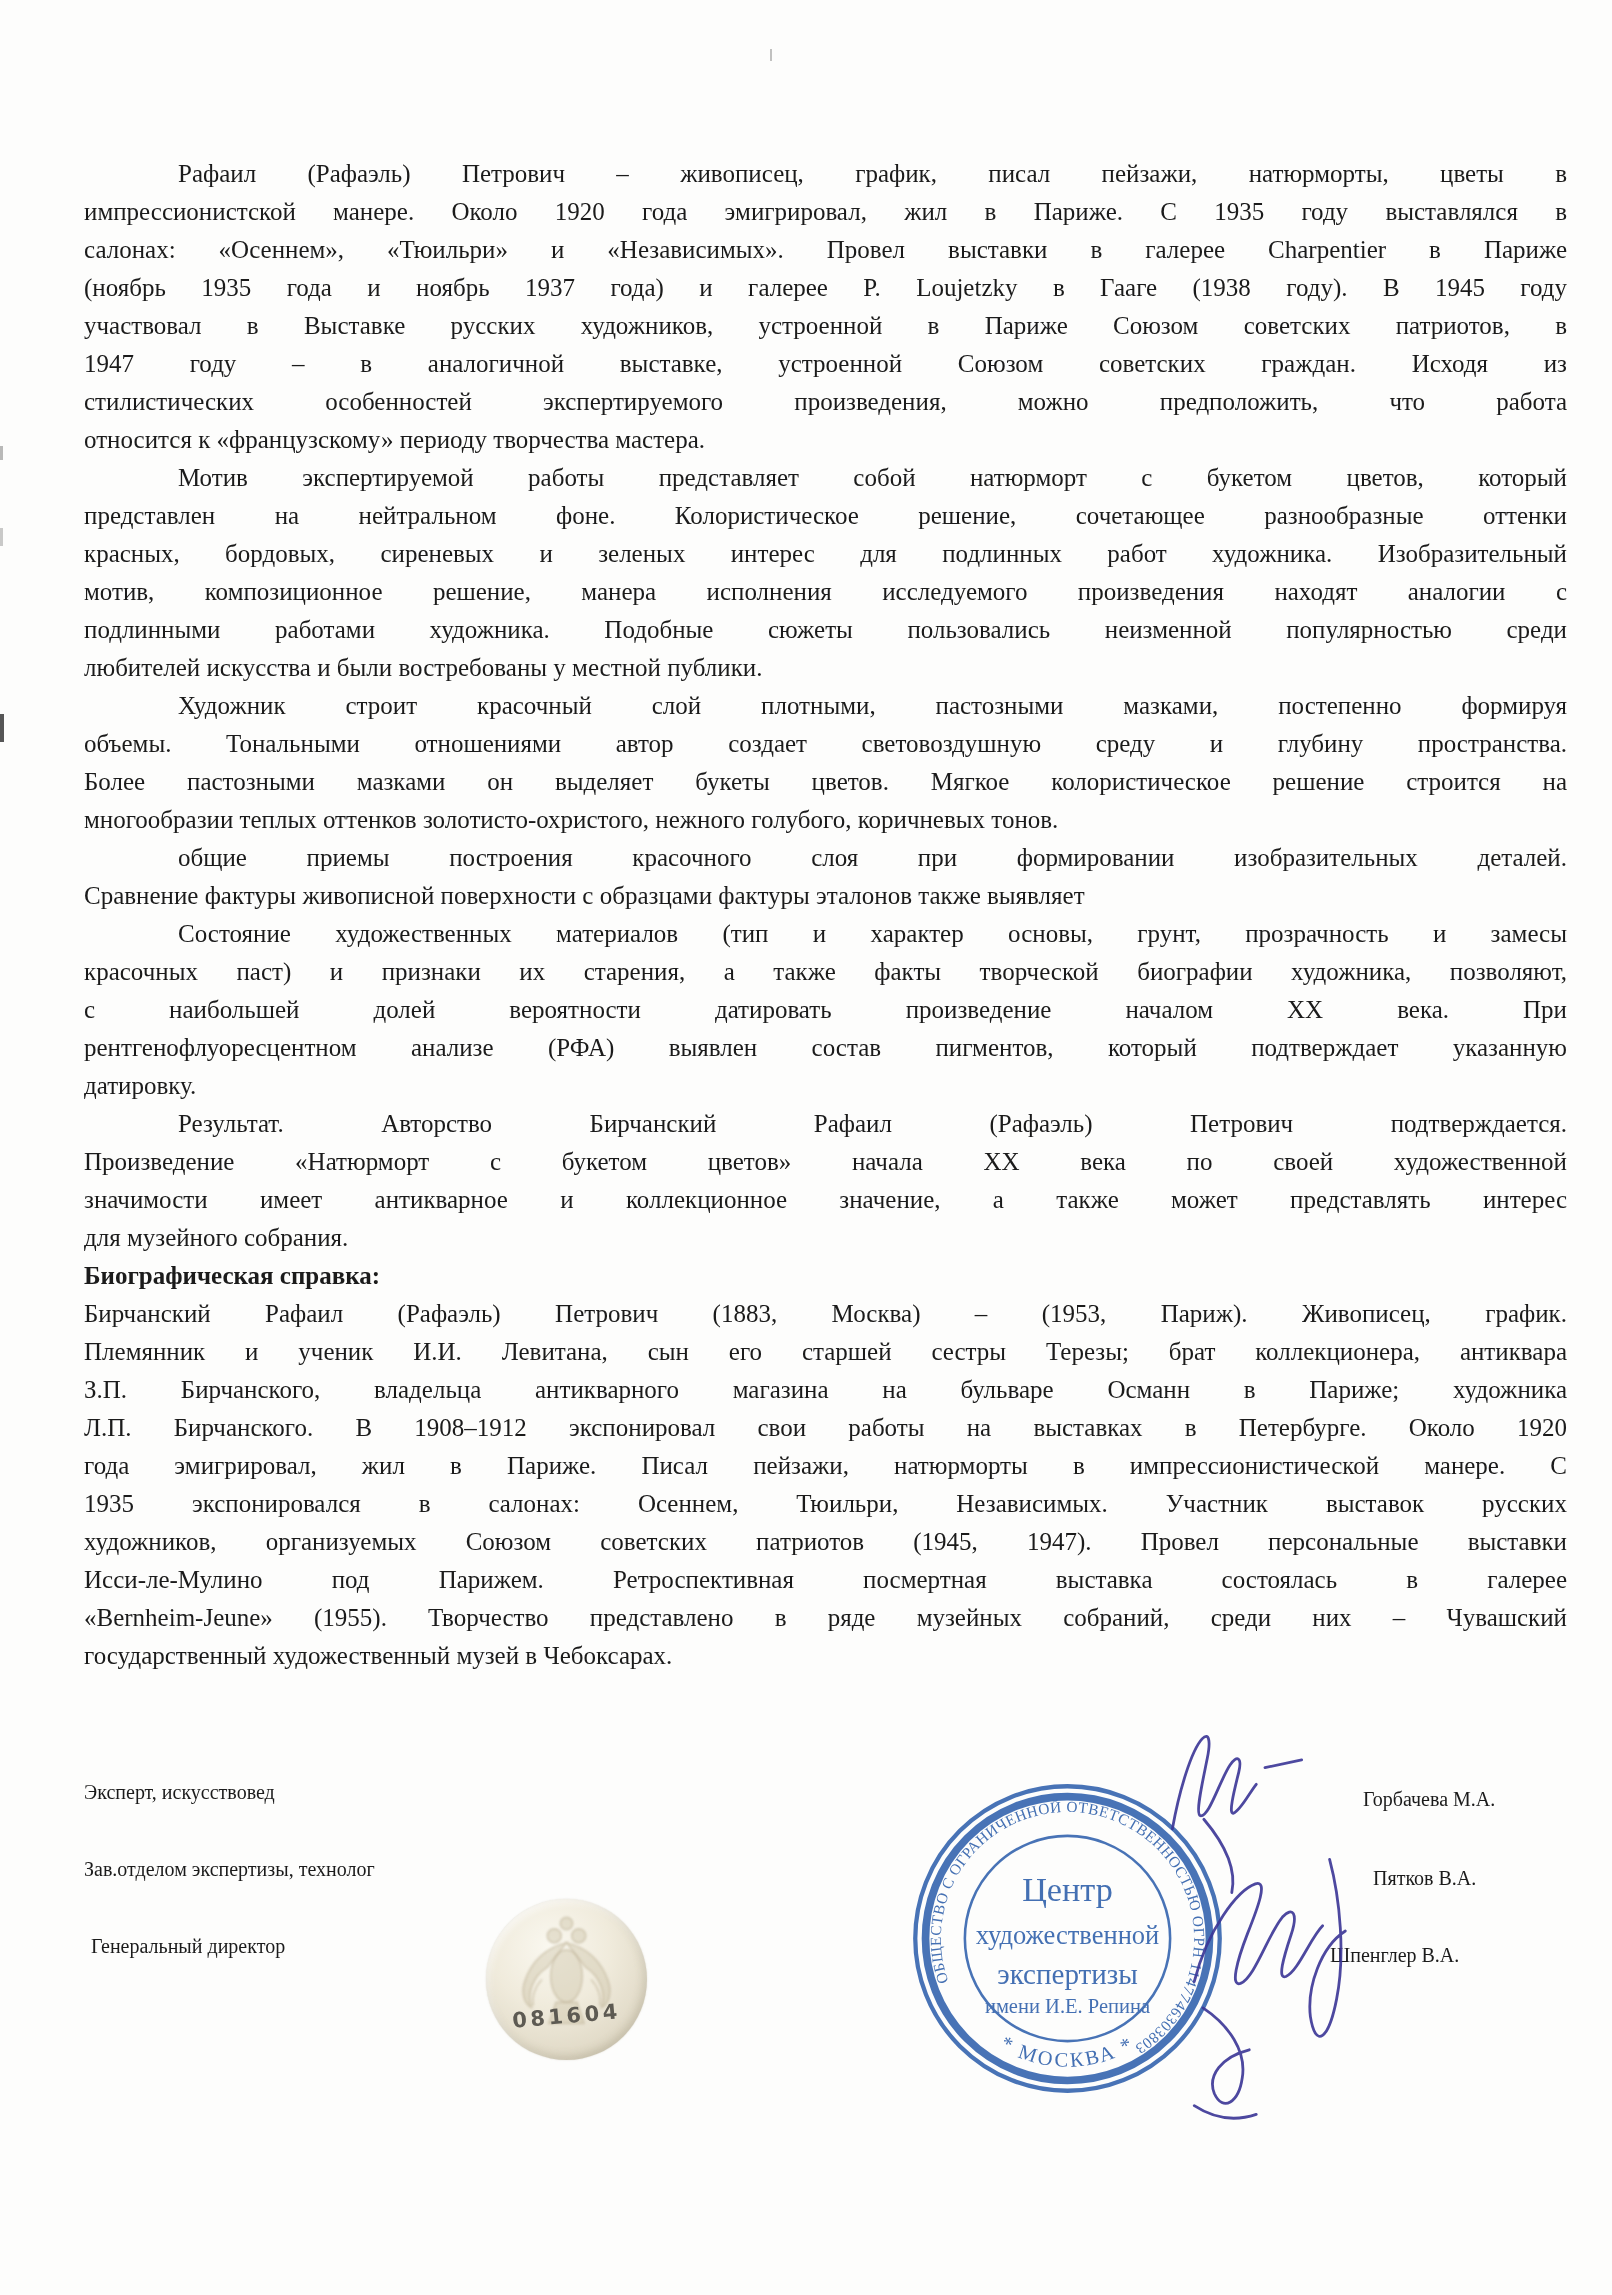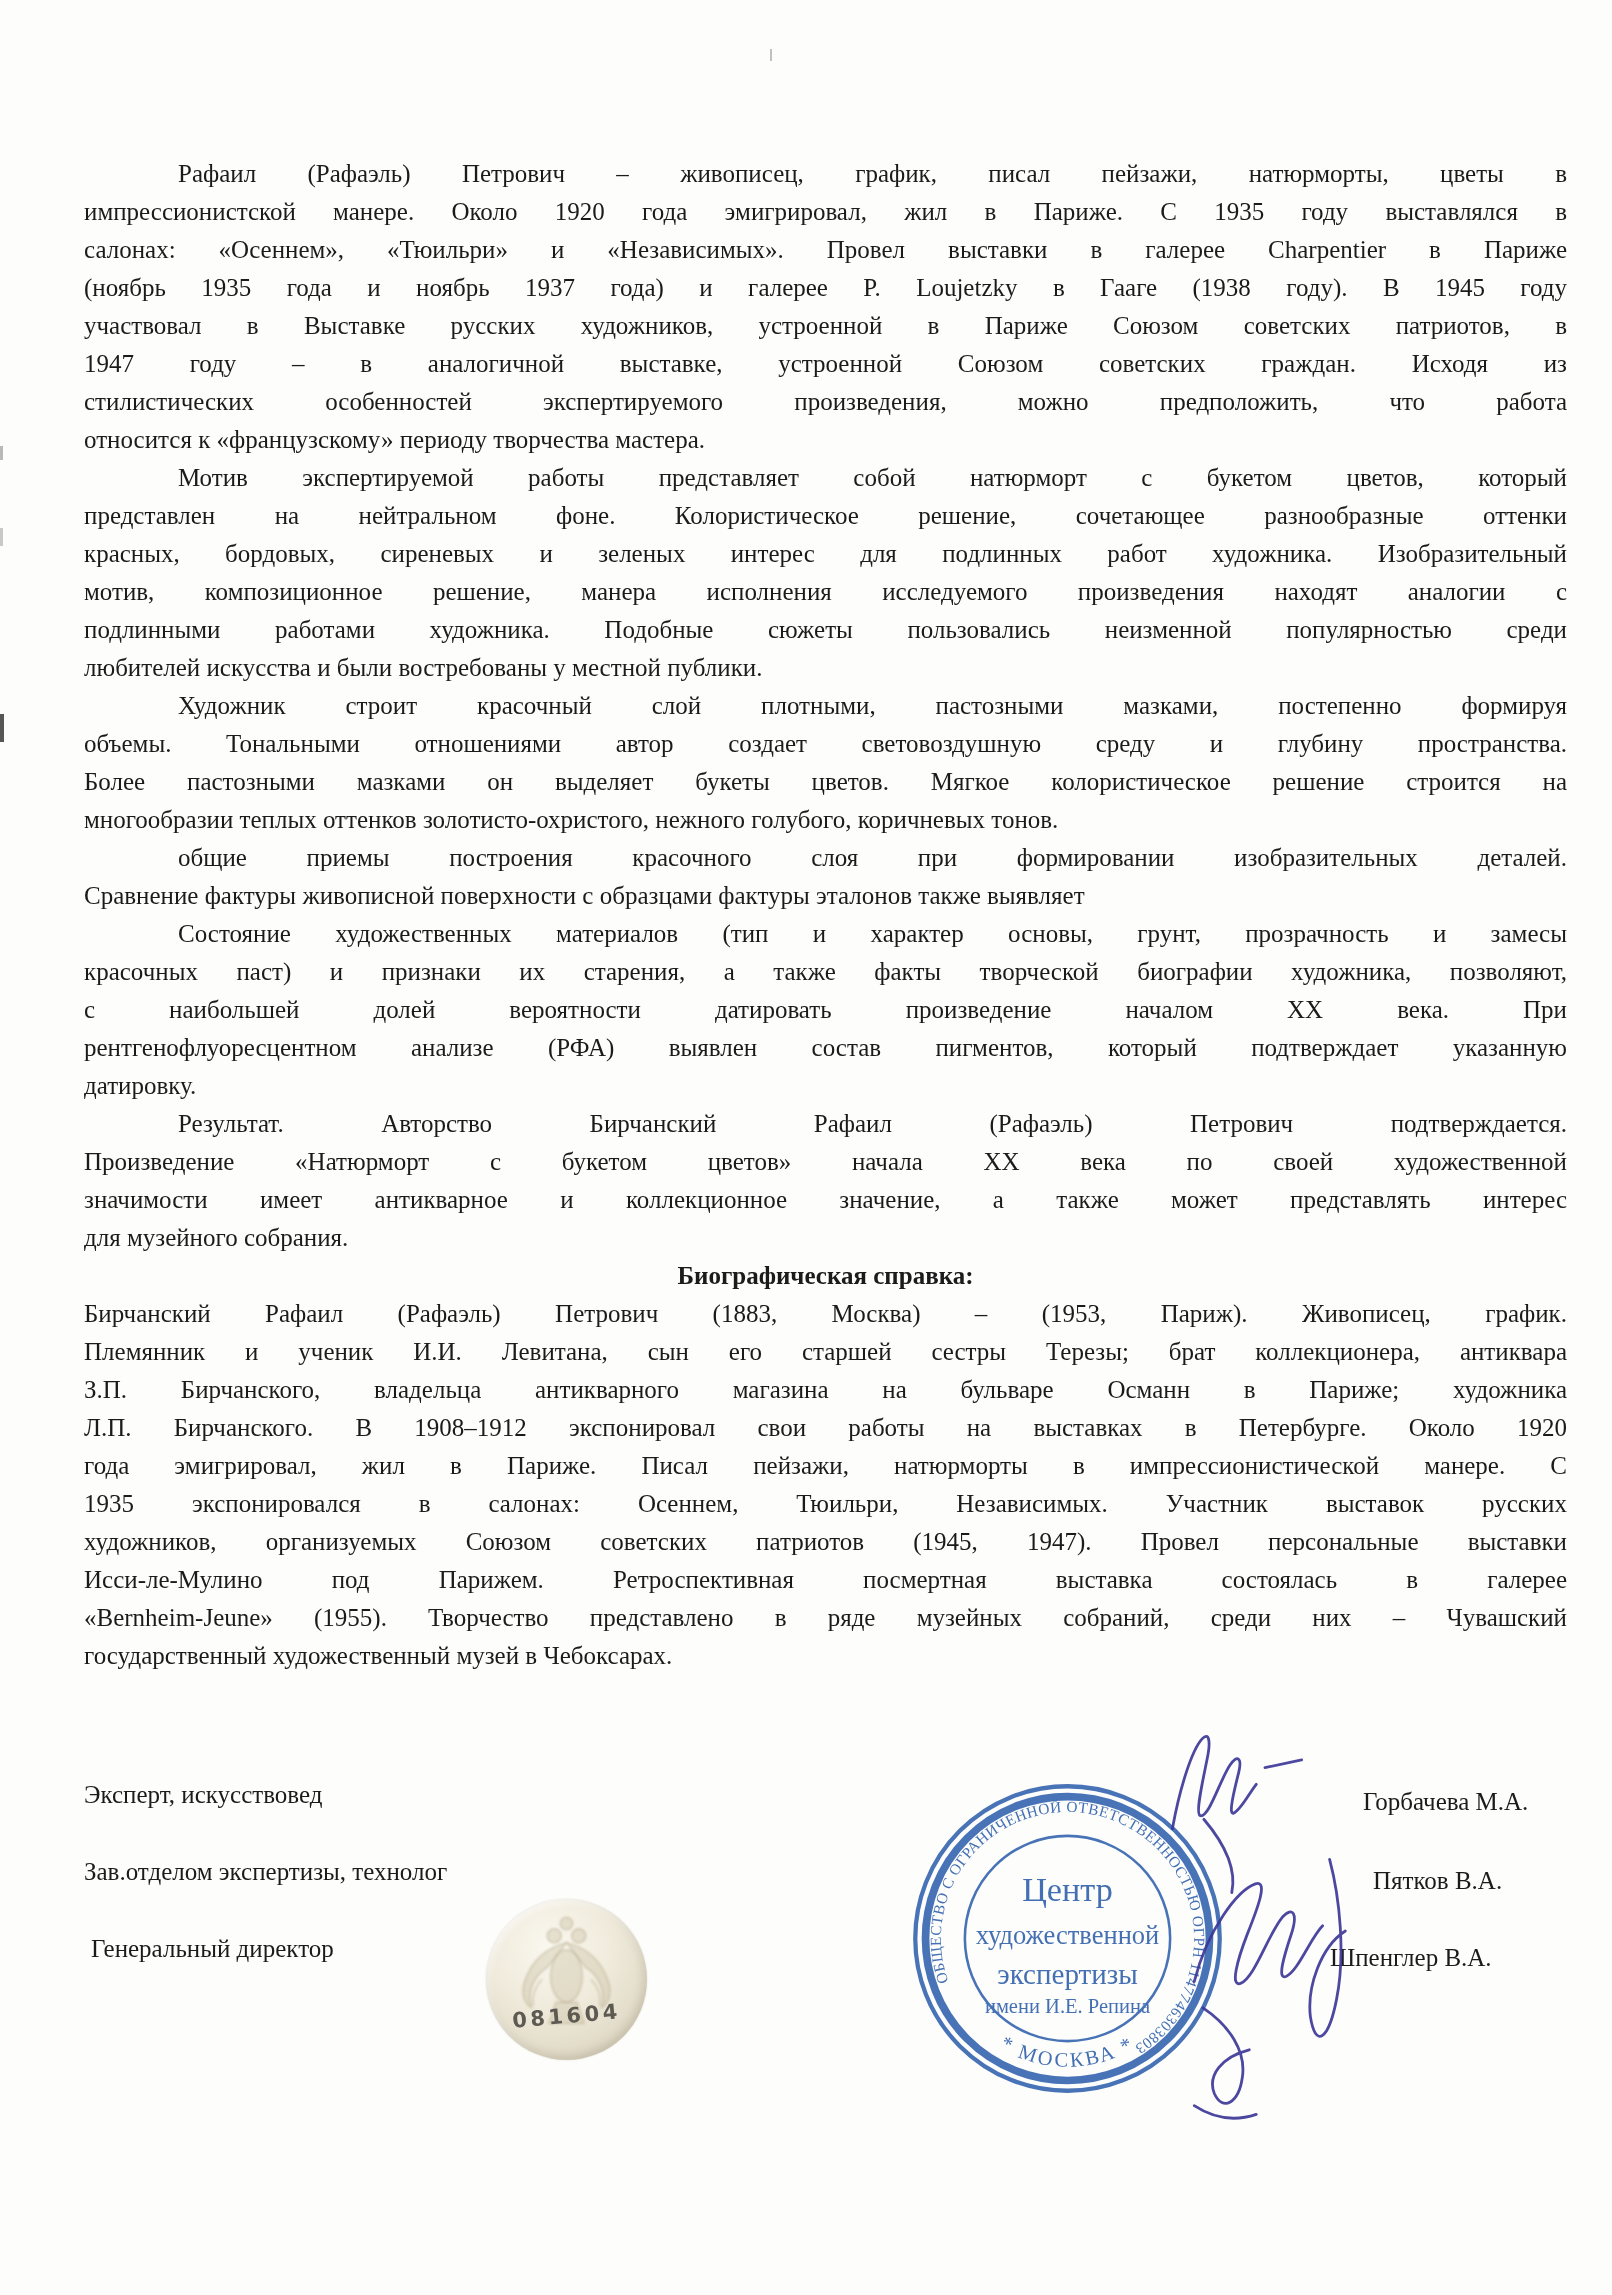--- a/index.html
+++ b/index.html
@@ -17,24 +17,24 @@
   .para{margin:0;}
   .para .line{
     text-align:justify;
     text-align-last:justify;
     white-space:normal;
   }
   .para .line:last-child{text-align-last:left;}
   .para.indent .line:first-child{text-indent:94px;}
   .para.bold .line{font-weight:normal;}
   .bio-heading{
-    font-weight:bold;text-align:center;height:38px;
+    font-weight:bold;text-align:left;height:38px;
   }
   .sig-title,.sig-name{
-    position:absolute;font-size:25px;white-space:nowrap;text-align:right;
+    position:absolute;font-size:20px;white-space:nowrap;text-align:right;
   }
   .sig-title-1{left:84px;top:1781px;}
   .sig-title-2{left:84px;top:1858px;}
   .sig-title-3{left:91px;top:1935px;}
   .sig-name-1{left:1327px;top:1788px;margin-left:36px;}
   .sig-name-2{left:1373px;top:1867px;}
   .sig-name-3{left:1330px;top:1944px;}
   .stamp{
     position:absolute;left:905px;top:1776px;width:325px;height:325px;
     opacity:.93;

